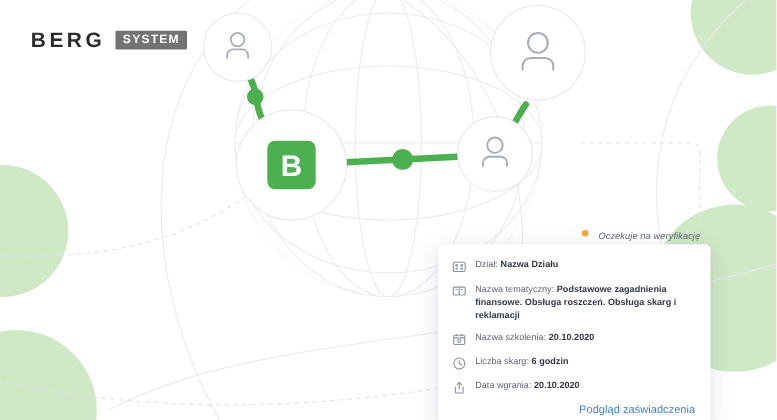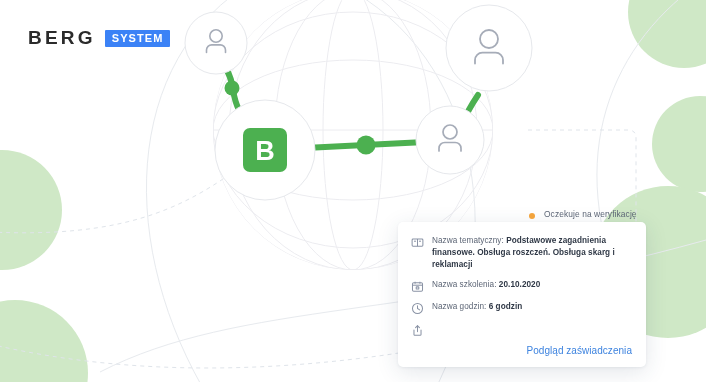--- a/index.html
+++ b/index.html
@@ -34,34 +34,34 @@
   .blob-right-top  { right: -34px; top: -44px;  width: 112px; height: 112px; }
   .blob-right-mid  { right: -42px; top: 96px;   width: 96px;  height: 96px;  }
   .blob-right-bot  { right: -38px; top: 186px;  width: 152px; height: 152px; }
 
   
   .logo {
     position: absolute;
     left: 28px;
     top: 28px;
     display: flex;
-    align-items: flex-end;
+    align-items: flex-start;
     gap: 9px;
     z-index: 6;
   }
   .logo-word {
     font-family: "Liberation Sans", sans-serif;
     font-size: 19px;
     font-weight: 700;
     letter-spacing: 3.2px;
     color: #2b2b2b;
     line-height: 1;
   }
   .logo-badge {
-    background: #3b82f6;
+    background: #737373;
     color: #ffffff;
     font-size: 11px;
     font-weight: 700;
     letter-spacing: 1.1px;
     padding: 3px 6px 3px 7px;
     line-height: 1;
     border-radius: 1px;
   }
 
   
@@ -114,23 +114,24 @@
     color: #5c6575;
     letter-spacing: 0.05px;
   }
   .row-text b { color: #2f3846; font-weight: 700; }
 
   .status-line {
     position: absolute;
     left: 529px;
     top: 209px;
     display: flex;
-    align-items: flex-end;
+    align-items: flex-start;
     gap: 9px;
     z-index: 6;
+    font-style: italic;
   }
   .status-dot {
     width: 6px;
     height: 6px;
     border-radius: 50%;
     background: #f2a33c;
     flex: 0 0 6px;
   }
   .status-text {
     font-size: 8.4px;
@@ -241,20 +242,32 @@
     </g>
   </svg>
 
   <div class="status-line">
     <span class="status-dot"></span>
     <span class="status-text">Oczekuje na weryfikację</span>
   </div>
 
   <div class="card">
 
+    <div class="card-row">
+      <span class="row-icon">
+        <svg viewBox="0 0 14 14" width="13" height="13" fill="none" stroke="currentColor" stroke-width="1.1">
+          <rect x="1.2" y="2.6" width="11.6" height="9" rx="1.2"></rect>
+          <rect x="3.2" y="4.6" width="2.6" height="2.2" fill="currentColor" stroke="none"></rect>
+          <rect x="8.2" y="4.6" width="2.6" height="2.2" fill="currentColor" stroke="none"></rect>
+          <rect x="3.2" y="8" width="2.6" height="1.6" fill="currentColor" stroke="none"></rect>
+          <rect x="8.2" y="8" width="2.6" height="1.6" fill="currentColor" stroke="none"></rect>
+        </svg>
+      </span>
+      <span class="row-text"><span>Dział: </span><b>Nazwa Działu</b></span>
+    </div>
 
     <div class="card-row">
       <span class="row-icon">
         <svg viewBox="0 0 14 14" width="13" height="13" fill="none" stroke="currentColor" stroke-width="1.1">
           <rect x="1.2" y="3.2" width="11.6" height="7.8" rx="1"></rect>
           <line x1="7" y1="3.2" x2="7" y2="11"></line>
           <line x1="3.2" y1="5.6" x2="5.4" y2="5.6"></line>
           <line x1="8.6" y1="5.6" x2="10.8" y2="5.6"></line>
         </svg>
       </span>
@@ -274,31 +287,32 @@
       <span class="row-text"><span>Nazwa szkolenia: </span><b>20.10.2020</b></span>
     </div>
 
     <div class="card-row">
       <span class="row-icon">
         <svg viewBox="0 0 14 14" width="13" height="13" fill="none" stroke="currentColor" stroke-width="1.1">
           <circle cx="7" cy="7" r="5.4"></circle>
           <path d="M7 4.1 V7 l2.3 1.5" stroke-linecap="round"></path>
         </svg>
       </span>
-      <span class="row-text"><span>Nazwa godzin: </span><b>6 godzin</b></span>
+      <span class="row-text"><span>Liczba skarg: </span><b>6 godzin</b></span>
     </div>
 
     <div class="card-row">
       <span class="row-icon">
         <svg viewBox="0 0 14 14" width="13" height="13" fill="none" stroke="currentColor" stroke-width="1.1" stroke-linecap="round">
           <path d="M3.2 6.4 V11.2 a1 1 0 0 0 1 1 h5.6 a1 1 0 0 0 1 -1 V6.4"></path>
           <path d="M7 1.9 V8.2"></path>
           <path d="M4.9 4 L7 1.9 L9.1 4"></path>
         </svg>
       </span>
+      <span class="row-text"><span>Data wgrania: </span><b>20.10.2020</b></span>
     </div>
 
     <div class="card-link-wrap">
       <a href="#" class="card-link">Podgląd zaświadczenia</a>
     </div>
   </div>
 
 </div>
 
 </body></html>

